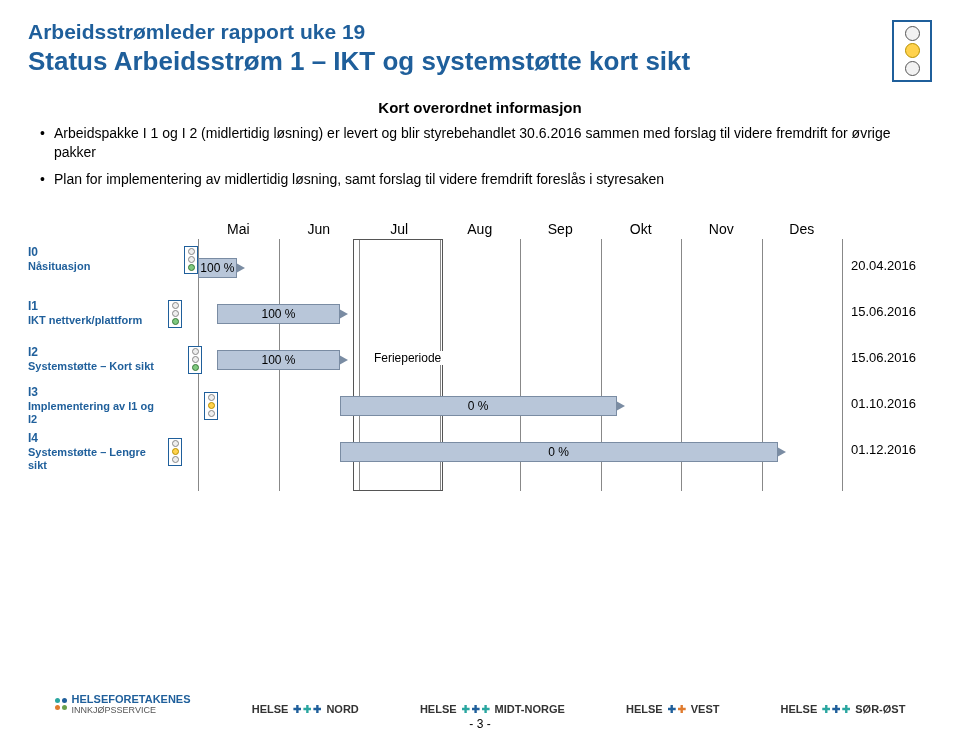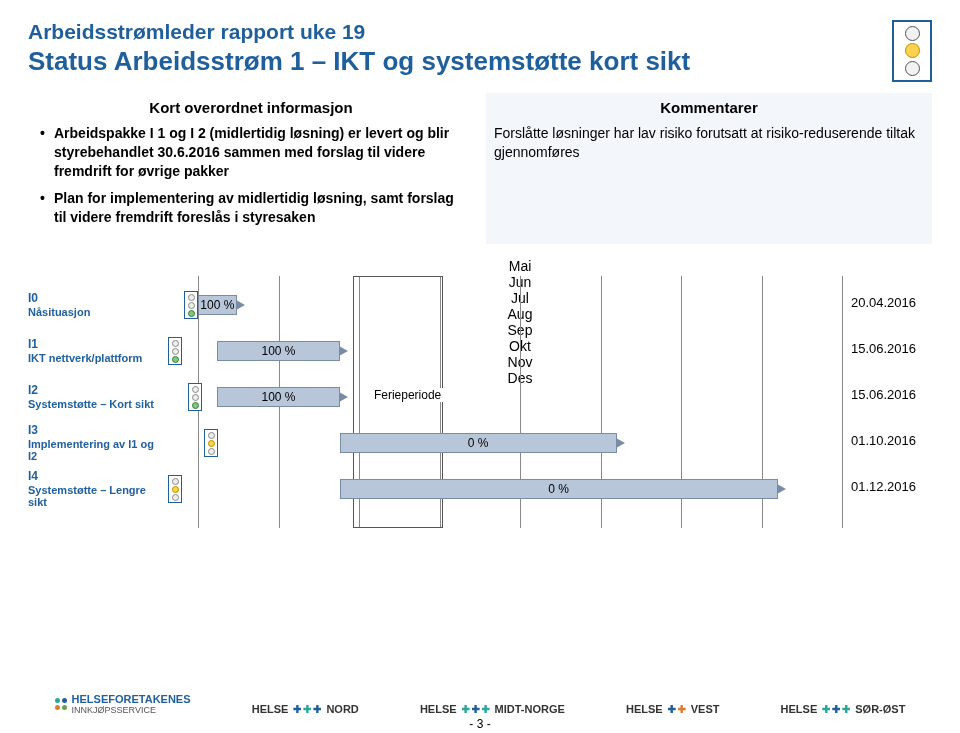--- a/index.html
+++ b/index.html
@@ -48,21 +48,21 @@
     padding: 6px 8px 10px 8px;
   }
   .info-col.shaded { background: #f3f6fb; }
   .info-heading {
     font-weight: bold;
     font-size: 15px;
     margin-bottom: 8px;
     color: #000;
     text-align: center;
   }
-  .bullet-list { list-style: none; padding-left: 4px; font-weight: bold; }
+  .bullet-list { list-style: none; padding-left: 4px; }
   .bullet-list li {
     position: relative;
     padding-left: 14px;
     font-size: 14px;
     line-height: 1.35;
     margin-bottom: 8px;
     color: #000;
   }
   .bullet-list li::before {
     content: "•";
@@ -77,21 +77,20 @@
     position: relative;
     margin-top: 6px;
     height: 270px;
   }
   .month-header {
     display: flex;
     position: absolute;
     left: 170px;
     right: 90px;
     top: 0;
-    flex-direction: column;
   }
   .month-header span {
     flex: 1;
     text-align: center;
     font-size: 14px;
   }
   .row {
     position: absolute;
     left: 0; right: 0;
     height: 30px;
@@ -239,24 +238,20 @@
   </div>
 </div>
 
 <div class="info-row">
   <div class="info-col">
     <div class="info-heading">Kort overordnet informasjon</div>
     <ul class="bullet-list">
       <li>Arbeidspakke I 1 og I 2 (midlertidig løsning) er levert og blir styrebehandlet 30.6.2016 sammen med forslag til videre fremdrift for øvrige pakker</li>
       <li>Plan for implementering av midlertidig løsning, samt  forslag til videre fremdrift foreslås i styresaken</li>
     </ul>
-  </div>
-  <div class="info-col shaded">
-    <div class="info-heading">Kommentarer</div>
-    <div class="comment-text">Forslåtte løsninger har lav risiko forutsatt at risiko-reduserende tiltak gjennomføres</div>
   </div>
 </div>
 
 <div class="timeline">
 
   <div class="month-header">
     <span>Mai</span>
     <span>Jun</span>
     <span>Jul</span>
     <span>Aug</span>
@@ -279,21 +274,21 @@
       <div class="vline" style="left: 100%;"></div>
       <div class="ferie-box" style="left: 24%; width: 14%; top: 18px; bottom: 0px;"></div>
       <div class="bar" style="top: 37px; left: 0%; width: 6%;">100 %</div>
       <div class="bar" style="top: 83px; left: 3%; width: 19%;">100 %</div>
       <div class="bar" style="top: 129px; left: 3%; width: 19%;">100 %</div>
       <div class="bar" style="top: 175px; left: 22%; width: 43%;">0 %</div>
       <div class="bar" style="top: 221px; left: 22%; width: 68%;">0 %</div>
       <div class="ferie-label" style="left: 27%; top: 130px;">Ferieperiode</div>
     </div>
 
-<div class="row" style="top: 32px; gap: 16px;">
+<div class="row" style="top: 24px; gap: 16px;">
       <div class="row-label"><span class="code">I0</span>Nåsituasjon</div>
       <div class="mini-traffic">
         <div></div>
         <div></div>
         <div class="green"></div>
       </div>
     </div>
     <div class="date-label" style="top: 37px;">20.04.2016</div>
     <div class="row" style="top: 78px;">
       <div class="row-label"><span class="code">I1</span>IKT nettverk/plattform</div>

